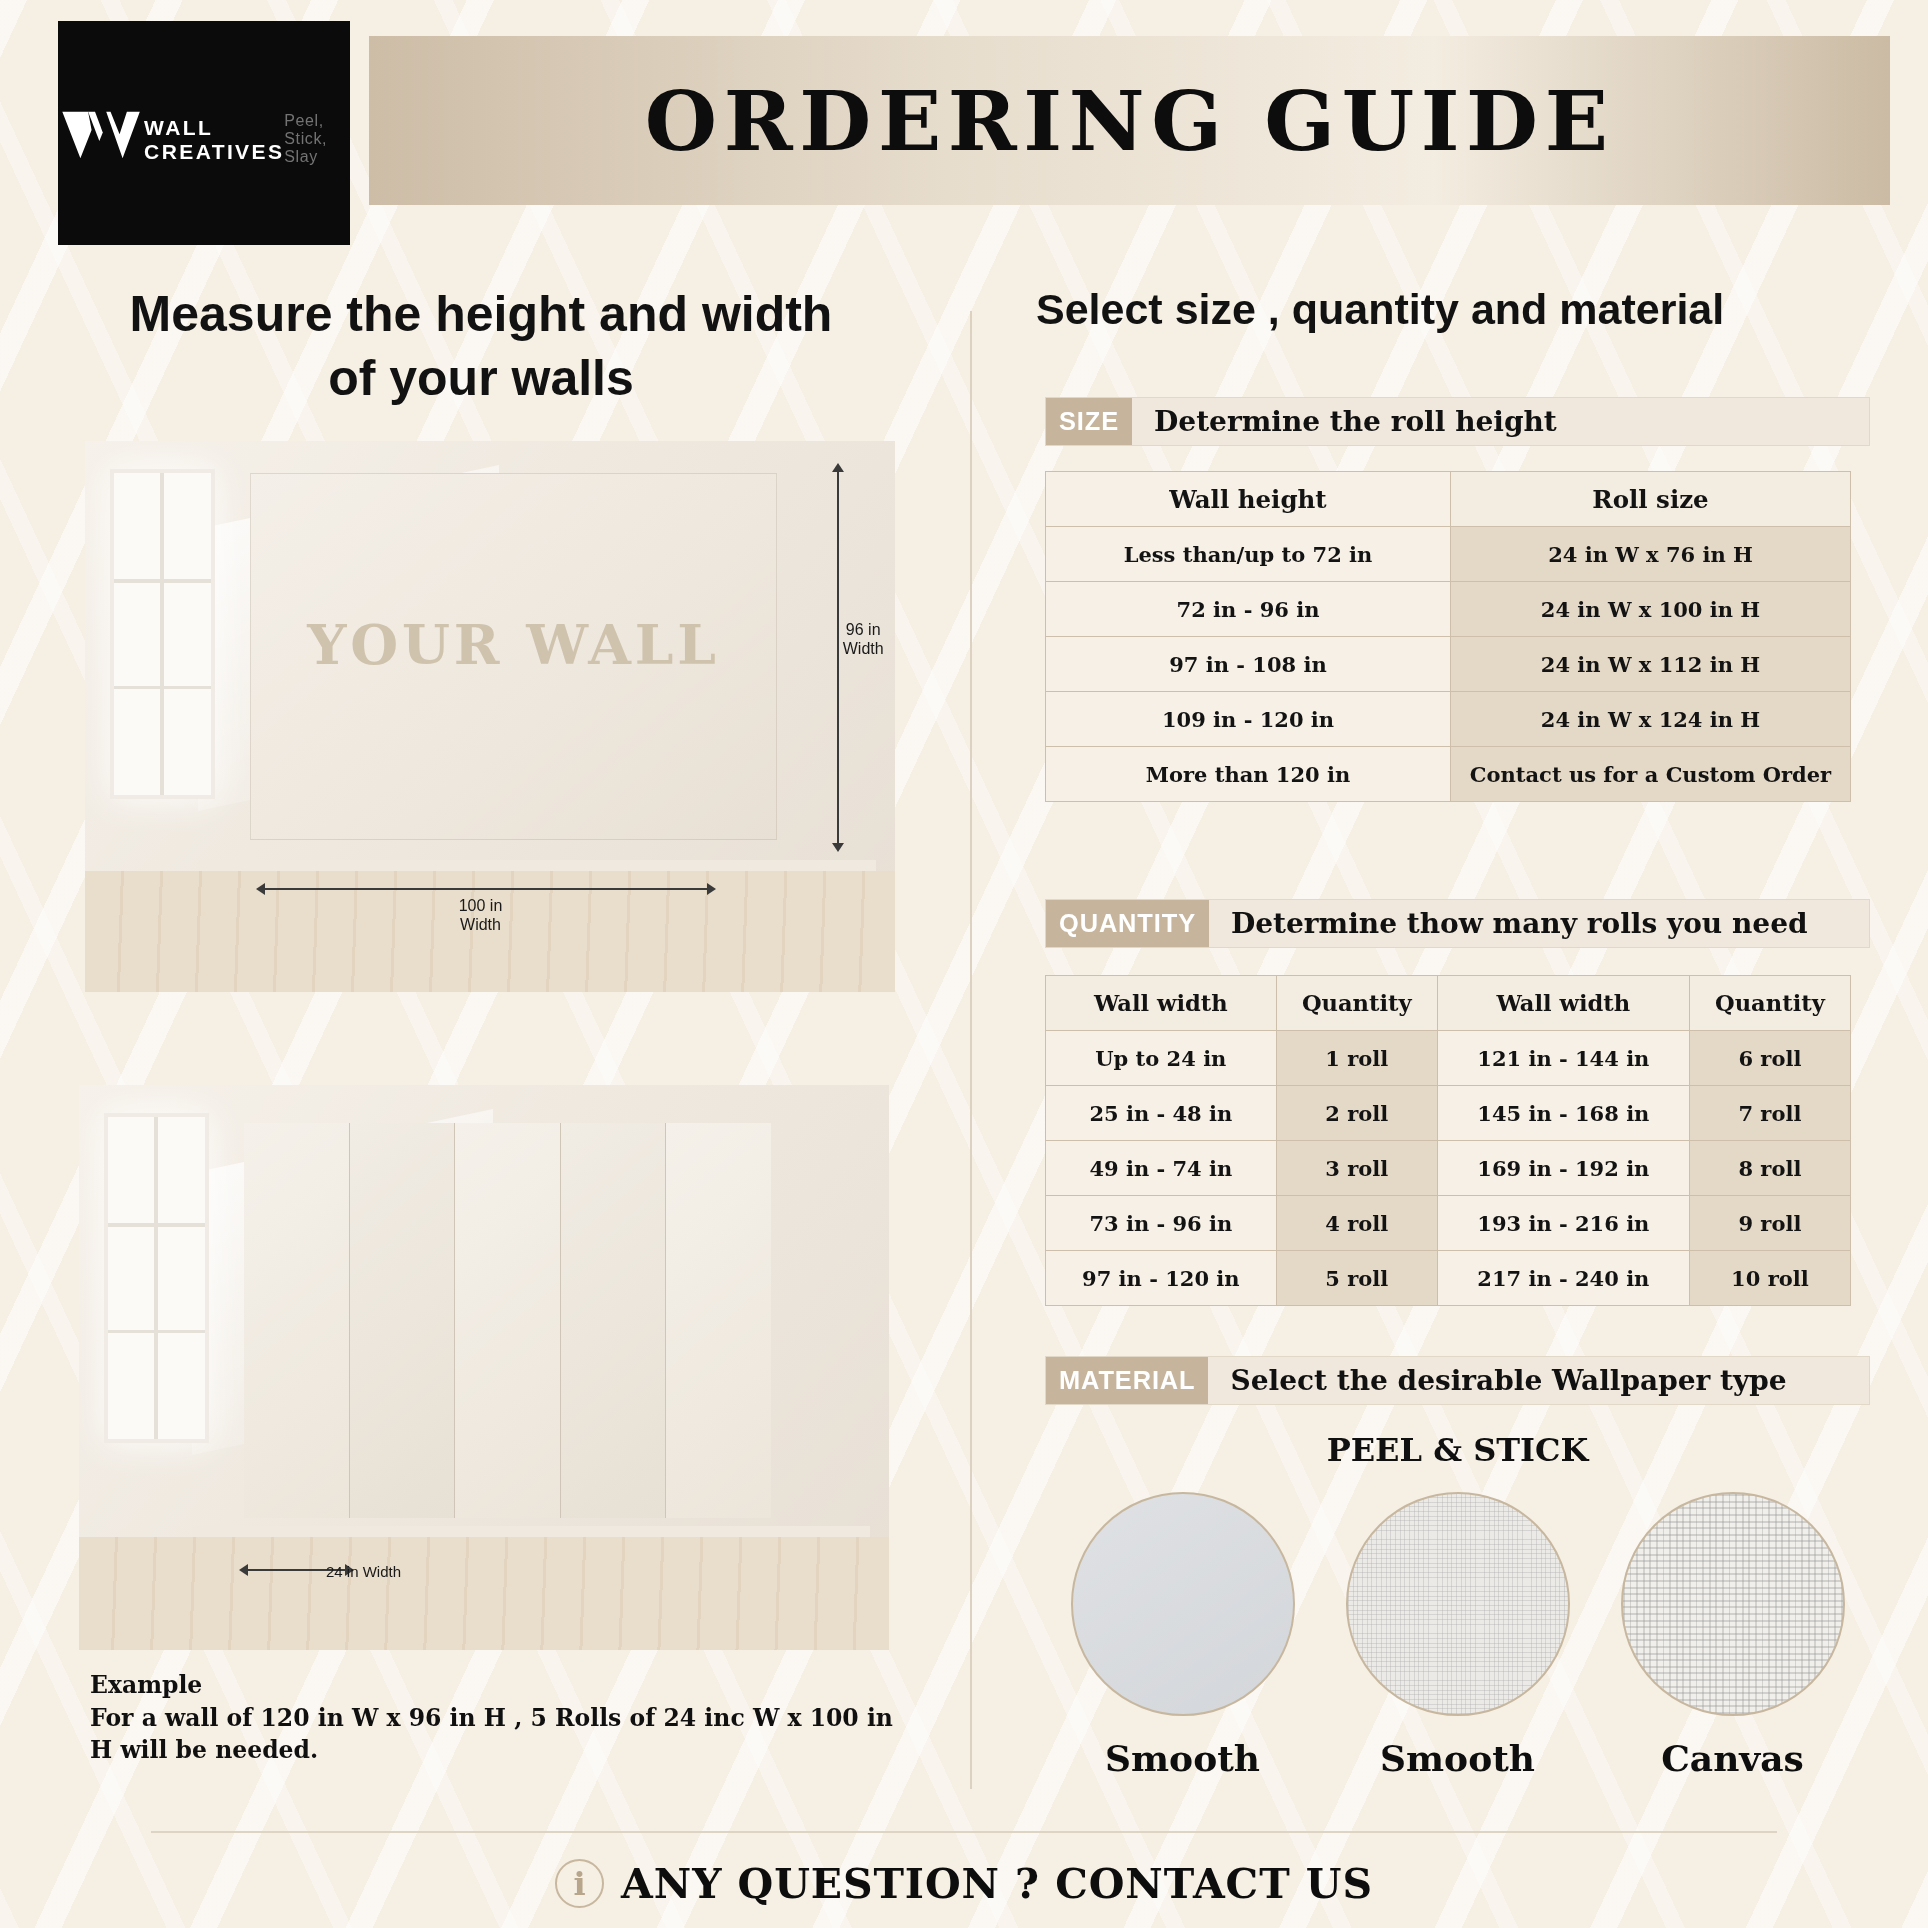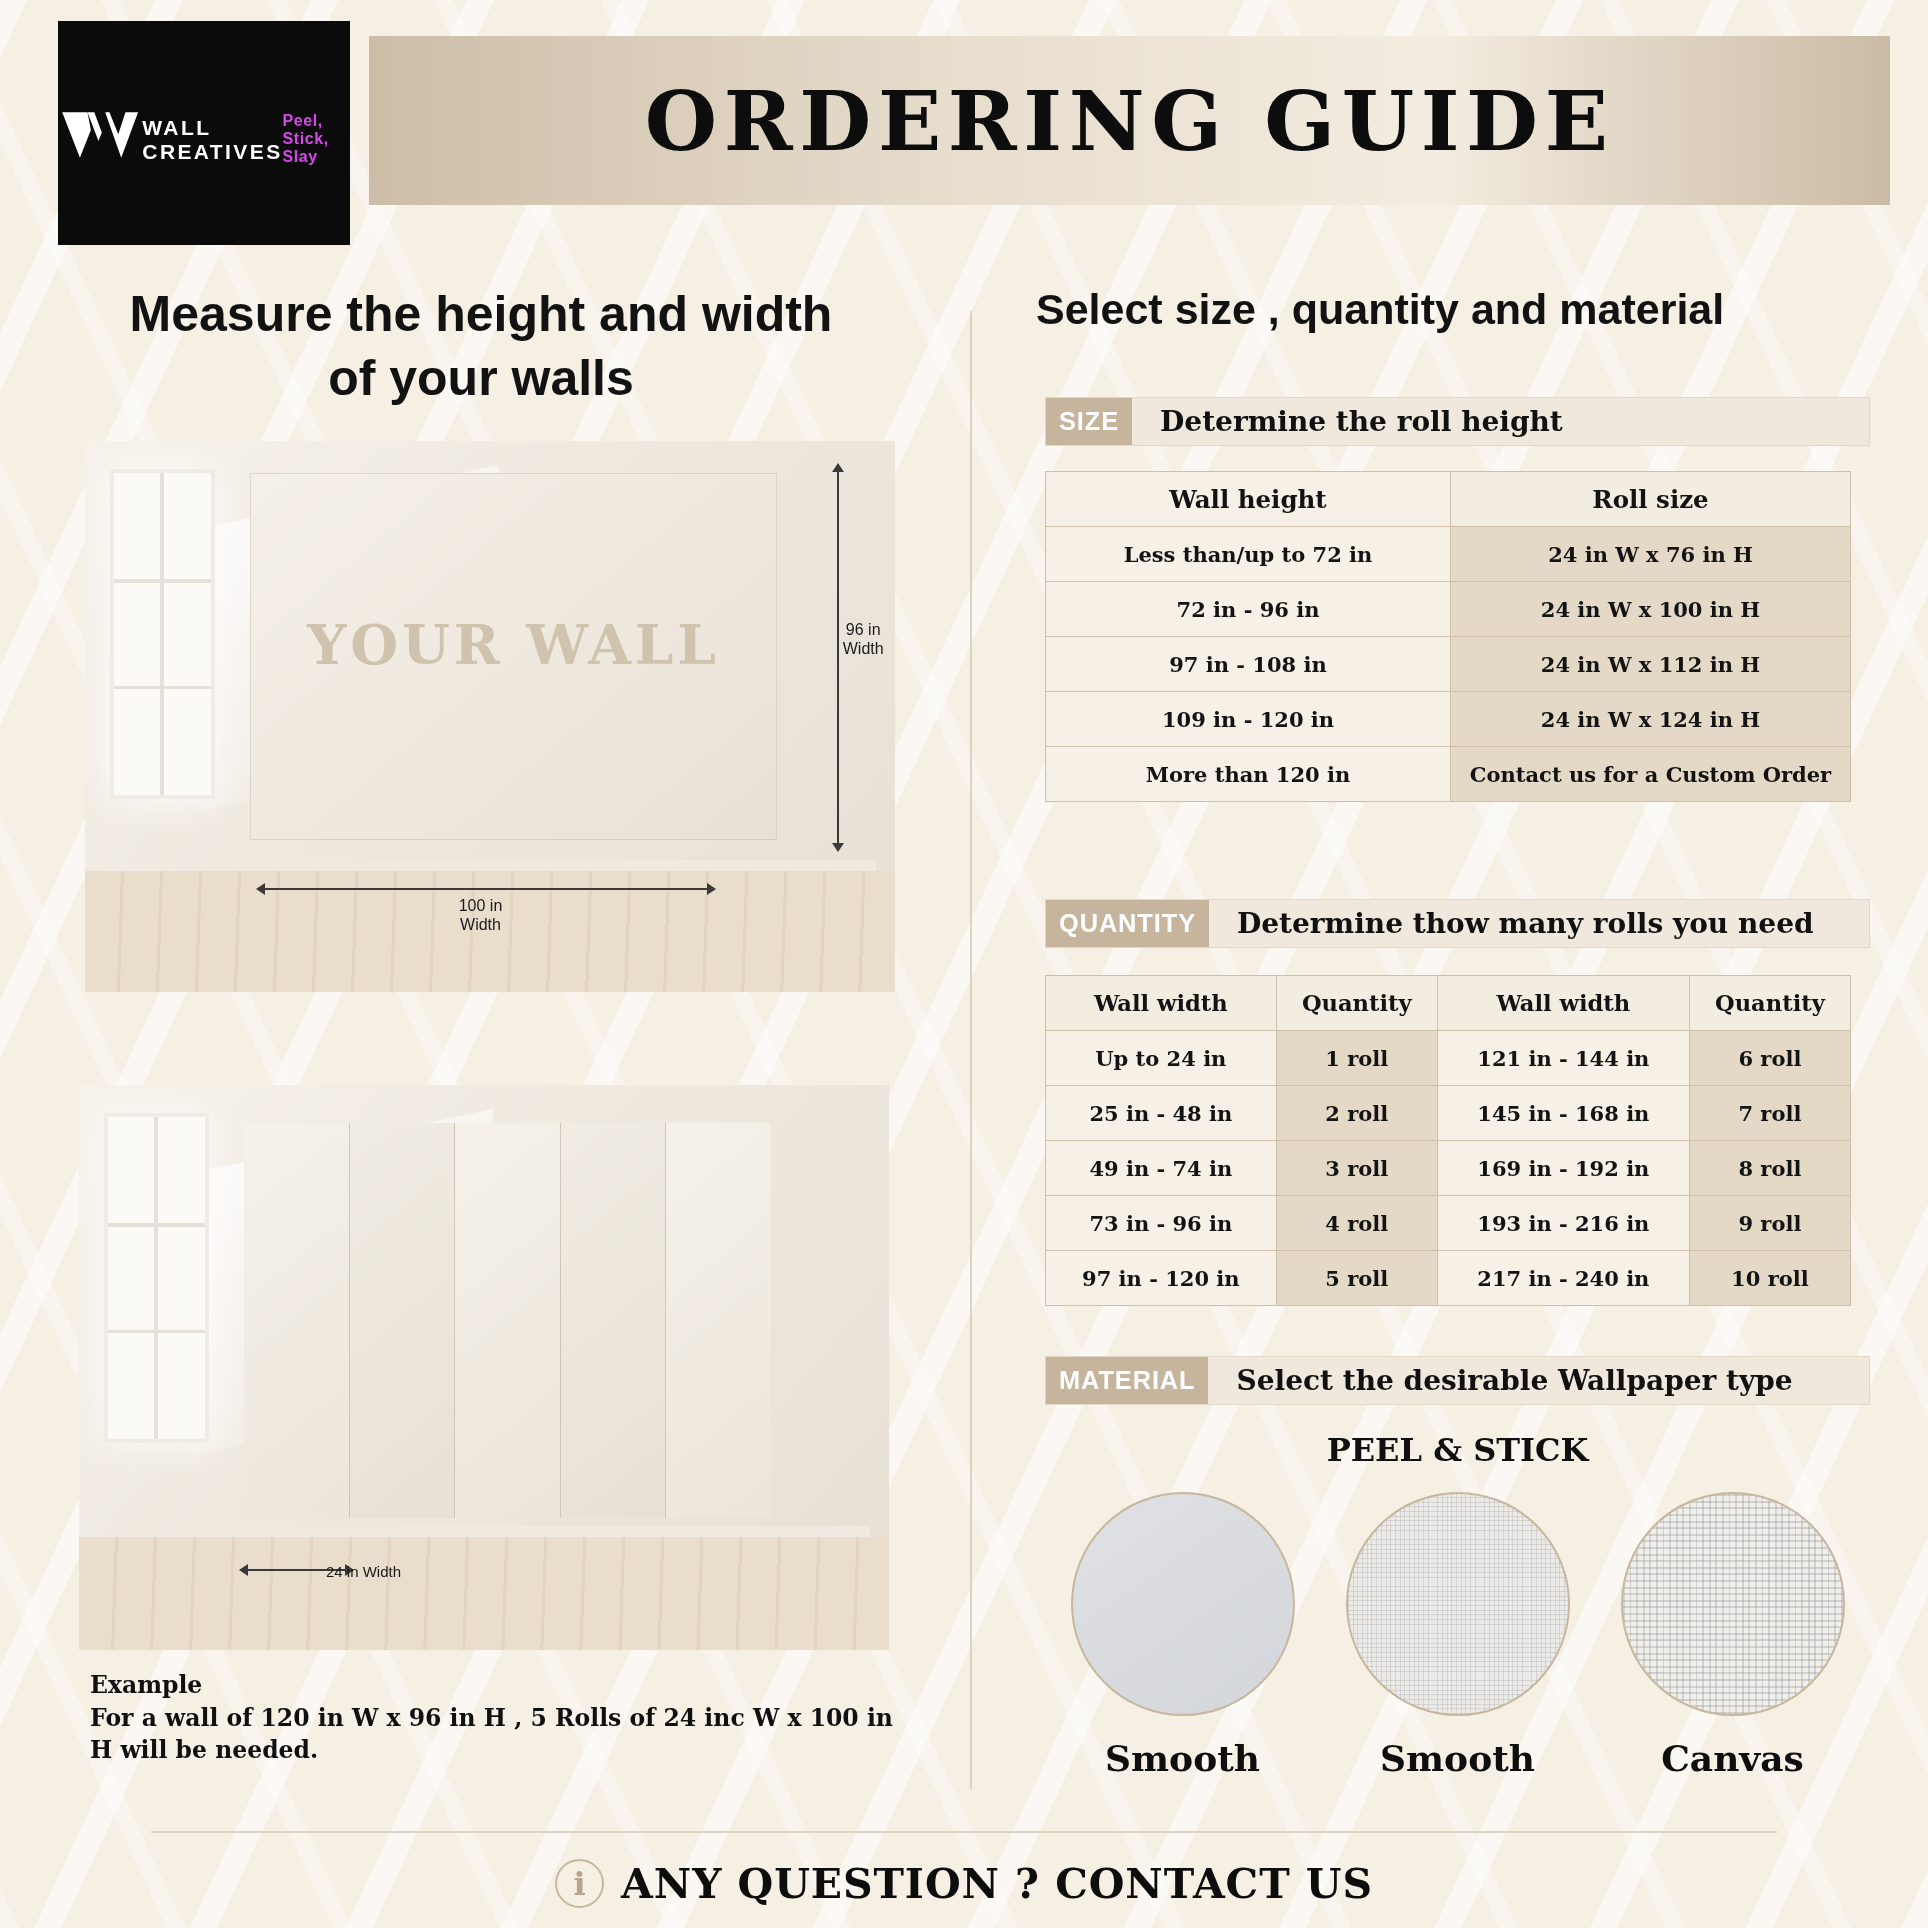--- a/index.html
+++ b/index.html
@@ -30,22 +30,22 @@
     align-items: center; justify-content: center;
   }
   .logo-mark {
     width: 165px; height: 113px; margin-top: 5.6px;
   }
   .logo-name {
     color: #ffffff; font-size: 21px; letter-spacing: 2.4px;
     font-weight: 700; margin-top: 13px;
   }
   .logo-tag {
-    color: #d946ef; font-size: 16px; letter-spacing: 0.6px;
-    font-weight: 700; margin-top: 11px;
+    color: #737373; font-size: 16px; letter-spacing: 0.6px;
+    font-weight: 400; margin-top: 11px;
   }
   .title-bar {
     position: absolute; left: 311px; top: 15px; right: 5.6px; height: 169px;
     background: linear-gradient(90deg, #cdbda7 0%, #e7ddcd 38%, #f3ece0 70%, #cbbba4 100%);
     display: flex; align-items: center; justify-content: center;
   }
   .title-bar h1 {
     font-family: "DejaVu Serif", serif;
     font-size: 83px; font-weight: 700; letter-spacing: 6.6px;
     color: #0d0d0d;
@@ -186,21 +186,21 @@
     background: #f0e8dc; display: flex; align-items: center;
     border: 0.9px solid #e2d8c8;
   }
   .sec-tag {
     background: #c6b59c; color: #fff; font-weight: 700;
     font-size: 25.4px; letter-spacing: 0.9px; padding: 4px 13px;
     height: 100%; display: flex; align-items: center;
   }
   .sec-desc {
     font-family: "DejaVu Serif", serif;
-    font-size: 28px; font-weight: 700; color: #111; padding-left: 28px;
+    font-size: 28px; font-weight: 700; color: #111; padding-left: 22px;
   }
 
   table.gt {
     position: absolute; border-collapse: collapse; font-family: "DejaVu Serif", serif;
   }
   table.gt td, table.gt th {
     border: 0.9px solid #cdbfa9; text-align: center; color: #131313;
   }
   
   #size-table { left: 1045px; top: 471px; width: 806px; border-radius: 10px; }

